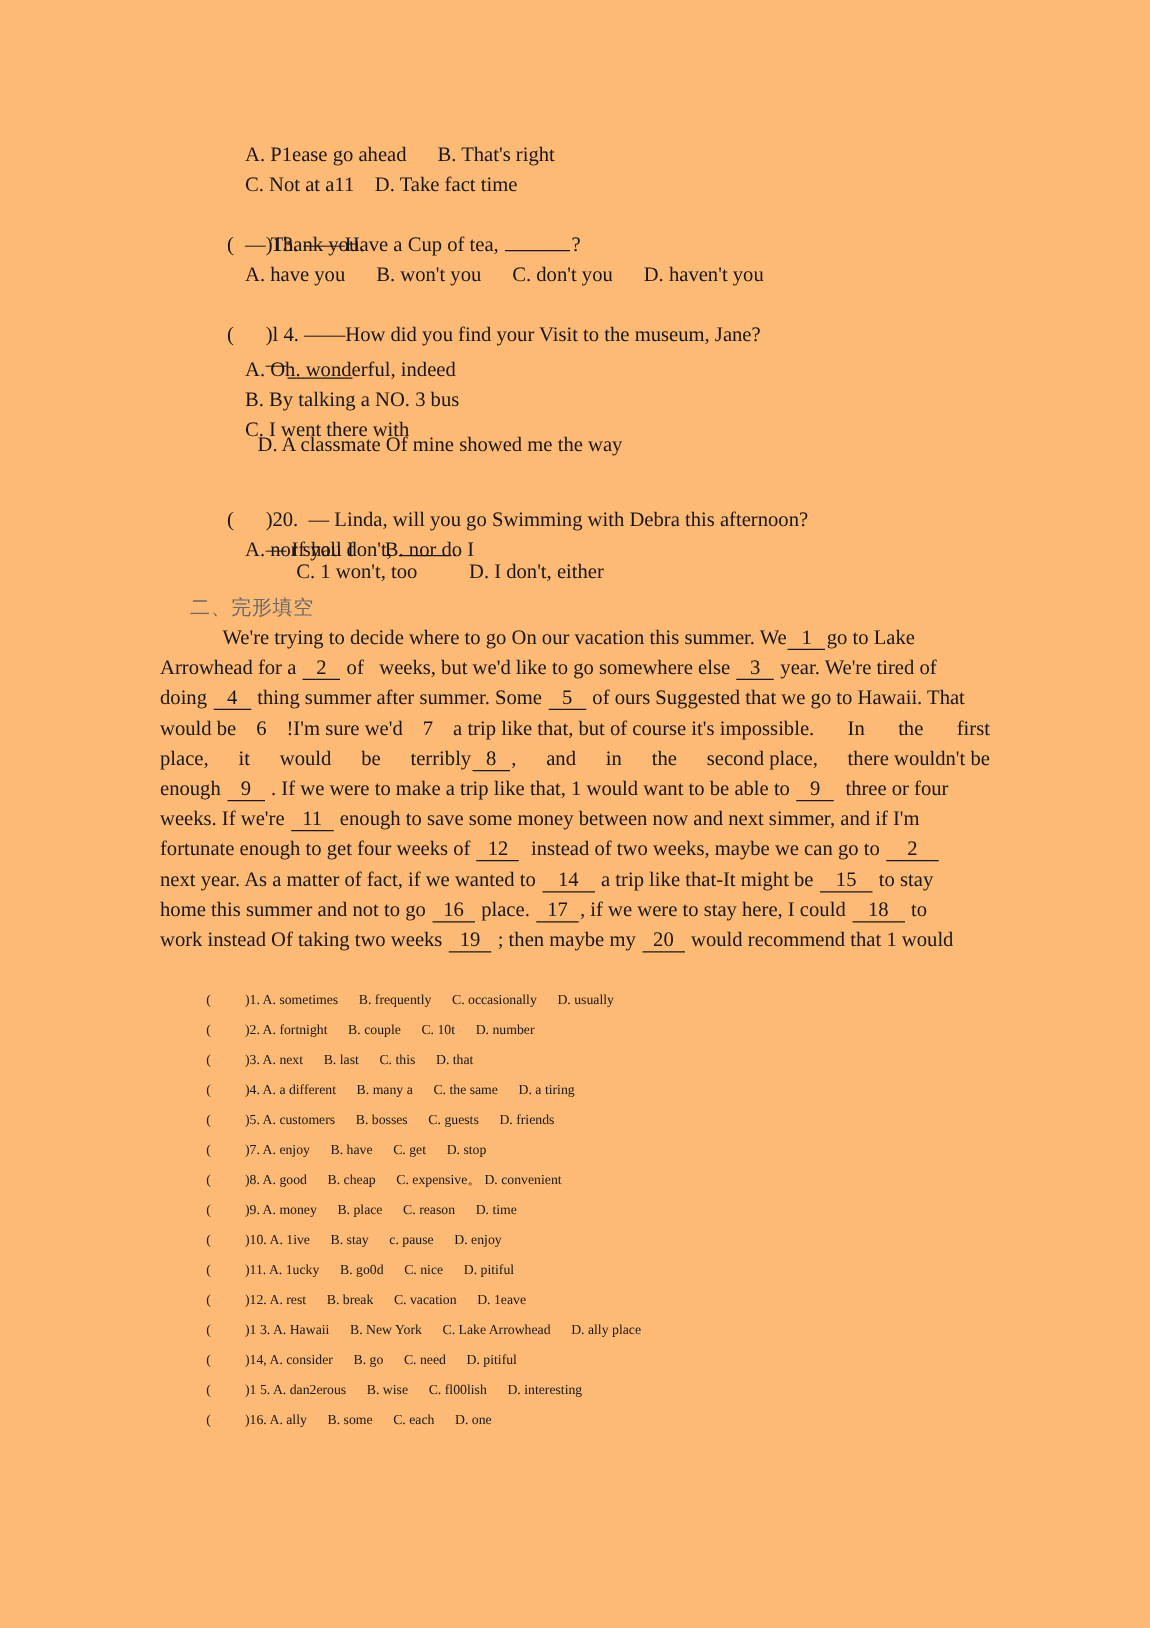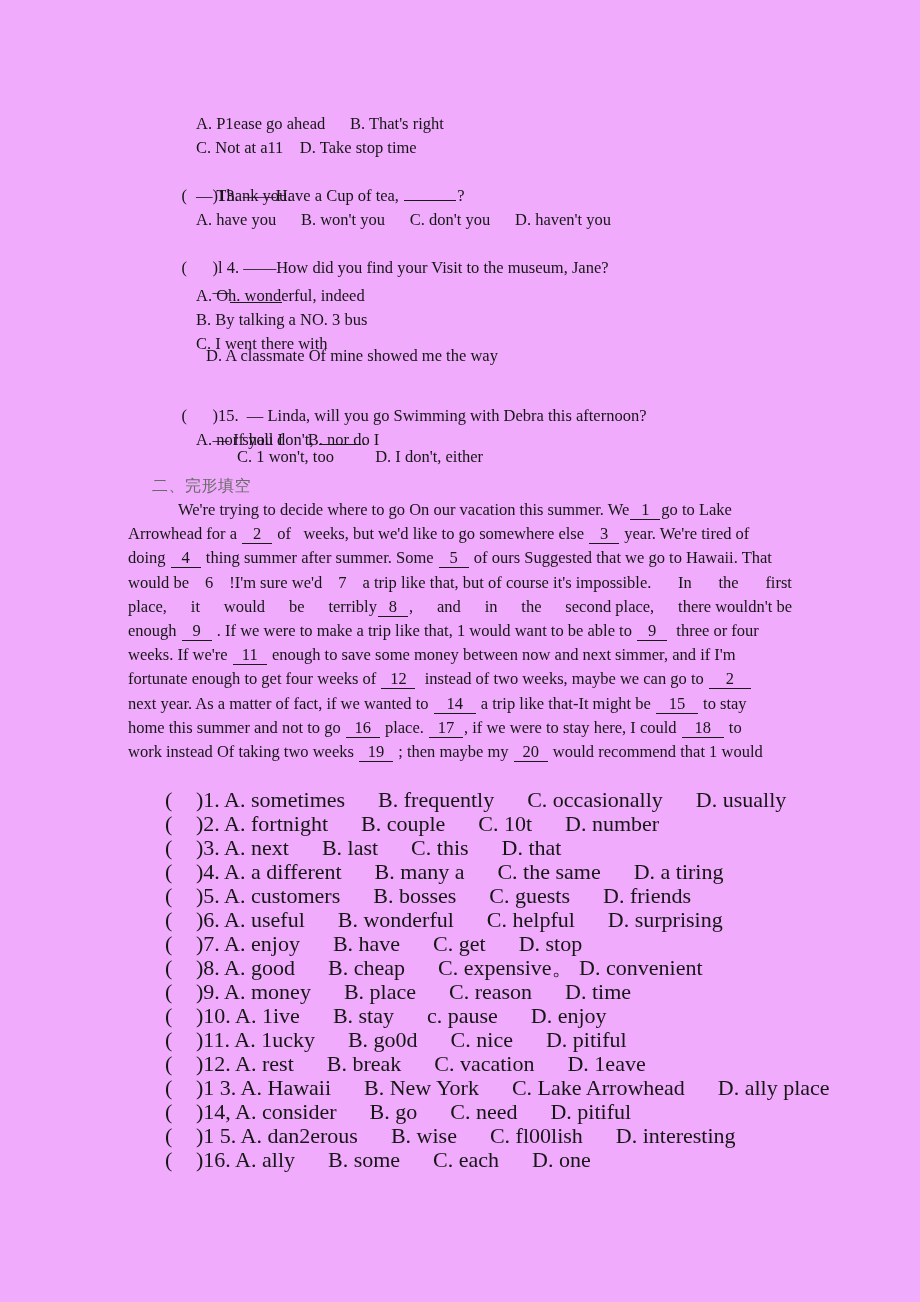--- a/index.html
+++ b/index.html
@@ -14,21 +14,21 @@
     font-family: "Liberation Serif", "DejaVu Serif", serif;
     color: #121212;
     overflow: hidden;
   }
 
   .page {
     position: absolute;
     left: 0; top: 0;
     width: 920px;
     height: 1302px;
-    background: #f0abfc;
+    background: #fdba74;
   }
 
   
   .qrow {
     position: absolute;
     font-size: 16.5px;
     line-height: 24px;
     white-space: pre;
     color: #161616;
   }
@@ -112,56 +112,56 @@
   
   .olist {
     position: absolute;
     left: 165px;
     top: 788px;
   }
   .orow {
     position: relative;
     height: 24px;
     line-height: 24px;
-    font-size: 22px;
+    font-size: 11px;
     white-space: pre;
     color: #161616;
   }
   .orow .lead {
     display: inline-block;
     width: 31px;
   }
 </style>
 </head>
 <body>
 
 <div class="page">
 
   <div class="opt-line" style="top:112px;">A. P1ease go ahead      B. That's right</div>
-  <div class="opt-line" style="top:136px;">C. Not at a11    D. Take stop time</div>
+  <div class="opt-line" style="top:136px;">C. Not at a11    D. Take fact time</div>
 
   <div class="qrow" style="left:165px; top:160px;">
     <span class="paren">(</span><span>)13. ——Have a Cup of tea, </span><span class="ublank lg"></span><span>?</span>
   </div>
   <div class="opt-line" style="top:184px;">— Thank you.</div>
   <div class="opt-line" style="top:208px;">A. have you      B. won't you      C. don't you      D. haven't you</div>
 
   <div class="qrow" style="left:165px; top:232px;">
     <span class="paren">(</span><span>)l 4. ——How did you find your Visit to the museum, Jane?</span>
   </div>
   <div class="opt-line" style="top:256px;">
     <span>—</span><span class="ublank lg" style="position:relative; top:6px;"></span>
   </div>
   <div class="opt-line" style="top:284px;">A. Oh. wonderful, indeed</div>
   <div class="opt-line" style="top:308px;">B. By talking a NO. 3 bus</div>
   <div class="opt-line" style="top:332px;">C. I went there with</div>
   <div class="opt-line" style="top:344px;margin-left:10px;">D. A classmate Of mine showed me the way</div>
 
   <div class="qrow" style="left:165px; top:380px;">
-    <span class="paren">(</span><span>)15.  — Linda, will you go Swimming with Debra this afternoon?</span>
+    <span class="paren">(</span><span>)20.  — Linda, will you go Swimming with Debra this afternoon?</span>
   </div>
   <div class="opt-line" style="top:404px;">
     <span>— If you don't, </span><span class="ublank"></span><span>.</span>
   </div>
   <div class="opt-line" style="top:428px;">A. nor shall I      B. nor do I</div>
   <div class="opt-line" style="top:445px;margin-left:41px;">C. 1 won't, too          D. I don't, either</div>
 
   <div class="cn-heading" style="top:474px;">二、完形填空</div>
 
   <div class="passage">
@@ -189,21 +189,20 @@
     <span class="ln"><span>work instead Of taking two weeks </span><span class="blk w2">19</span><span> ; then maybe my </span><span class="blk w2">20</span><span> would recommend that 1 would</span></span>
 
   </div>
 
   <div class="olist">
     <div class="orow"><span class="lead">(</span><span>)1. A. sometimes      B. frequently      C. occasionally      D. usually</span></div>
     <div class="orow"><span class="lead">(</span><span>)2. A. fortnight      B. couple      C. 10t      D. number</span></div>
     <div class="orow"><span class="lead">(</span><span>)3. A. next      B. last      C. this      D. that</span></div>
     <div class="orow"><span class="lead">(</span><span>)4. A. a different      B. many a      C. the same      D. a tiring</span></div>
     <div class="orow"><span class="lead">(</span><span>)5. A. customers      B. bosses      C. guests      D. friends</span></div>
-    <div class="orow"><span class="lead">(</span><span>)6. A. useful      B. wonderful      C. helpful      D. surprising</span></div>
     <div class="orow"><span class="lead">(</span><span>)7. A. enjoy      B. have      C. get      D. stop</span></div>
     <div class="orow"><span class="lead">(</span><span>)8. A. good      B. cheap      C. expensive。 D. convenient</span></div>
     <div class="orow"><span class="lead">(</span><span>)9. A. money      B. place      C. reason      D. time</span></div>
     <div class="orow"><span class="lead">(</span><span>)10. A. 1ive      B. stay      c. pause      D. enjoy</span></div>
     <div class="orow"><span class="lead">(</span><span>)11. A. 1ucky      B. go0d      C. nice      D. pitiful</span></div>
     <div class="orow"><span class="lead">(</span><span>)12. A. rest      B. break      C. vacation      D. 1eave</span></div>
     <div class="orow"><span class="lead">(</span><span>)1 3. A. Hawaii      B. New York      C. Lake Arrowhead      D. ally place</span></div>
     <div class="orow"><span class="lead">(</span><span>)14, A. consider      B. go      C. need      D. pitiful</span></div>
     <div class="orow"><span class="lead">(</span><span>)1 5. A. dan2erous      B. wise      C. fl00lish      D. interesting</span></div>
     <div class="orow"><span class="lead">(</span><span>)16. A. ally      B. some      C. each      D. one</span></div>

